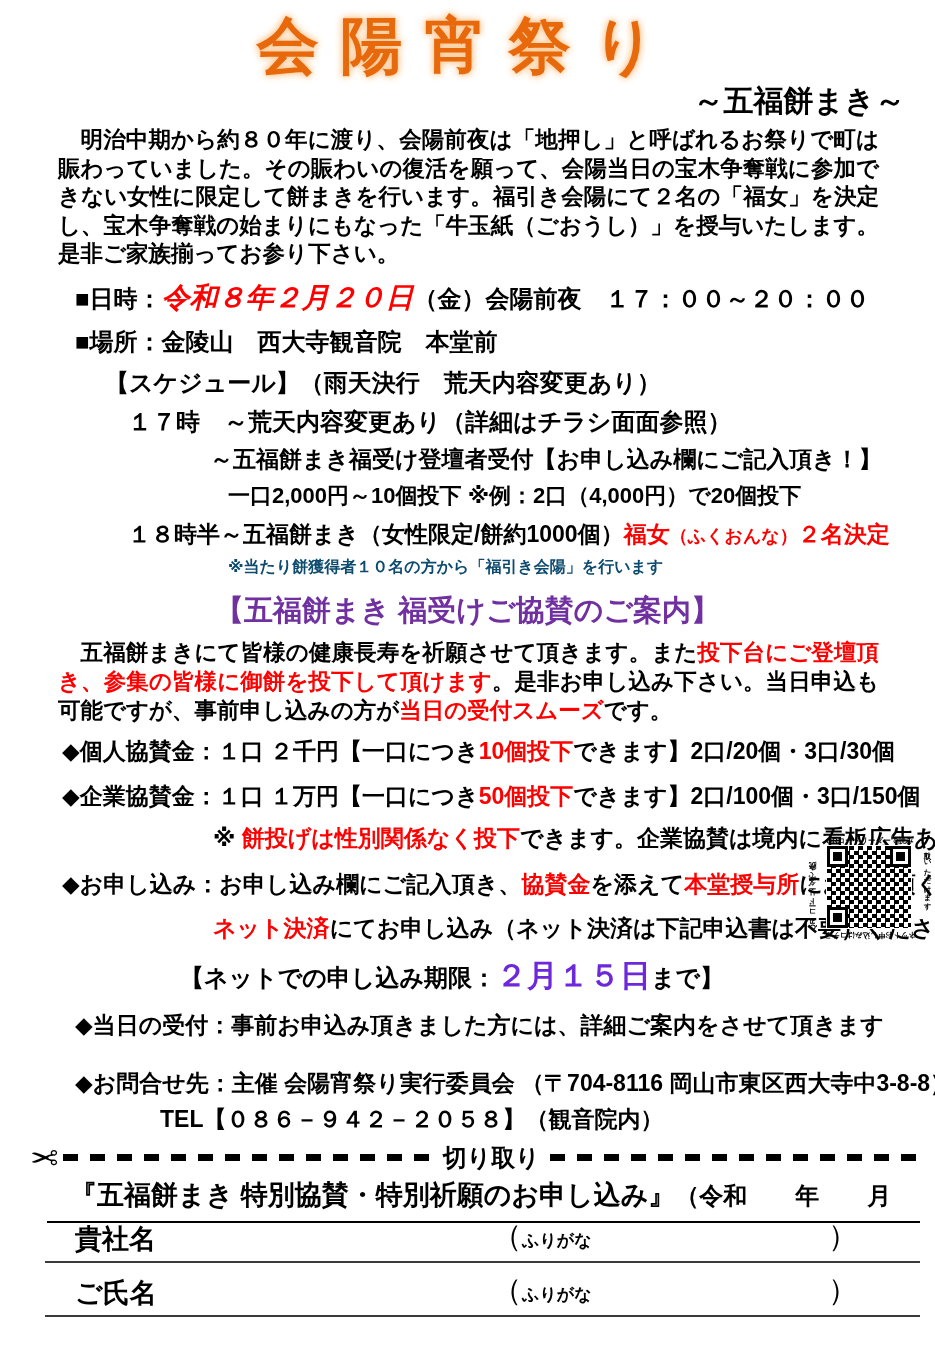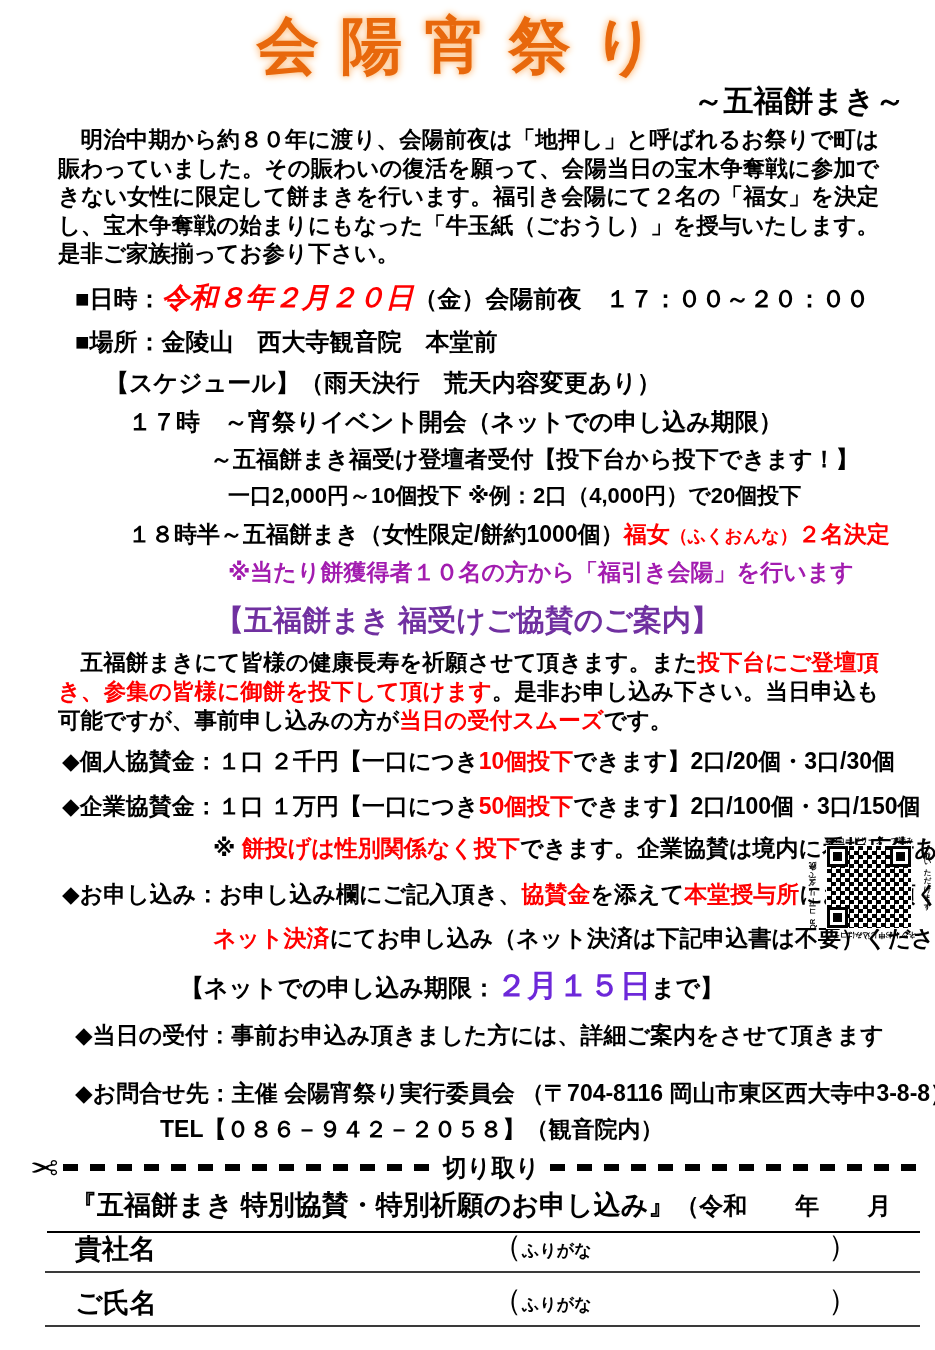--- a/index.html
+++ b/index.html
@@ -22,21 +22,21 @@
   .l-datetime{margin:10px 0 0 75px;font-size:24px;}
   .red{color:#ff0000;}
   .red-date{color:#ff0000;font-style:italic;font-size:28px;}
   .l-place{margin:9px 0 0 75px;font-size:24px;}
   .l-sched{margin:9px 0 0 105px;font-size:24px;}
   .l-17{margin:7px 0 0 128px;font-size:24px;}
   .l-recv{margin:6px 0 0 210px;font-size:23px;}
   .l-price{margin:6px 0 0 228px;font-size:22px;}
   .l-1830{margin:8px 0 0 128px;font-size:23px;}
   .red-small{color:#ff0000;font-size:18px;}
-  .l-atari{margin:7px 0 4px 228px;font-size:23px;color:#a21caf;}
+  .l-atari{margin:7px 0 4px 228px;font-size:16px;color:#0c4a6e;}
   
   .h-sponsor{text-align:center;color:#7030a0;font-size:29px;margin-top:13px;}
   .p-sponsor{margin:7px 56px 0 58px;font-size:22.5px;line-height:29px;text-align:justify;}
   .l-personal{margin:11px 0 0 62px;font-size:23px;}
   .l-corporate{margin:14px 0 0 62px;font-size:23px;}
   .l-gender{margin:11px 0 0 213px;font-size:23px;}
   .l-apply{margin:15px 0 0 62px;font-size:23px;}
   .l-apply2{margin:13px 0 0 213px;font-size:23px;}
   .l-deadline{margin:11px 0 0 180px;font-size:24px;}
   .big-red{color:#6d28d9;font-size:31px;}
@@ -86,23 +86,23 @@
   <div class="intro">　明治中期から約８０年に渡り、会陽前夜は「地押し」と呼ばれるお祭りで町は賑わっていました。その賑わいの復活を願って、会陽当日の宝木争奪戦に参加できない女性に限定して餅まきを行います。福引き会陽にて２名の「福女」を決定し、宝木争奪戦の始まりにもなった「牛玉紙（ごおうし）」を授与いたします。是非ご家族揃ってお参り下さい。</div>
 
   <div class="line l-datetime">
     <span>■日時：</span><span class="red-date">令和８年２月２０日</span><span>（金）会陽前夜　１７：００～２０：００</span>
   </div>
 
   <div class="line l-place">■場所：金陵山　西大寺観音院　本堂前</div>
 
   <div class="line l-sched">【スケジュール】（雨天決行　荒天内容変更あり）</div>
 
-  <div class="line l-17">１７時　～宵祭りイベント開会（ネットでの申し込み期限）</div>
+  <div class="line l-17">１７時　～荒天内容変更あり（詳細はチラシ面面参照）</div>
 
-  <div class="line l-recv">～五福餅まき福受け登壇者受付【投下台から投下できます！】</div>
+  <div class="line l-recv">～五福餅まき福受け登壇者受付【お申し込み欄にご記入頂き！】</div>
 
   <div class="line l-price">一口2,000円～10個投下 ※例：2口（4,000円）で20個投下</div>
 
   <div class="line l-1830">
     <span>１８時半～五福餅まき（女性限定/餅約1000個）</span><span class="red">福女</span><span class="red-small">（ふくおんな）</span><span class="red">２名決定</span>
   </div>
 
   <div class="line l-atari">※当たり餅獲得者１０名の方から「福引き会陽」を行います</div>
 
   <div class="h-sponsor">【五福餅まき 福受けご協賛のご案内】</div>

